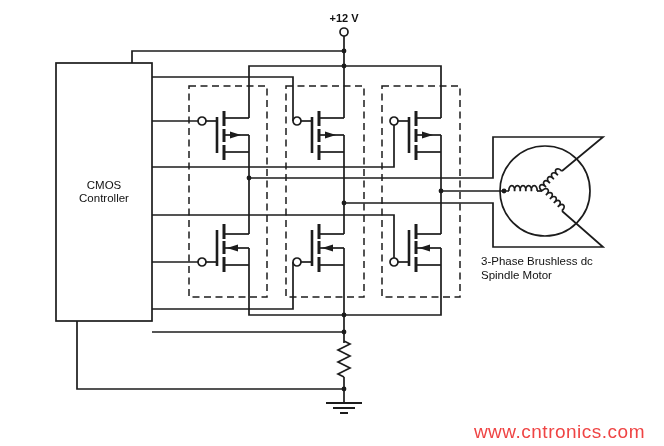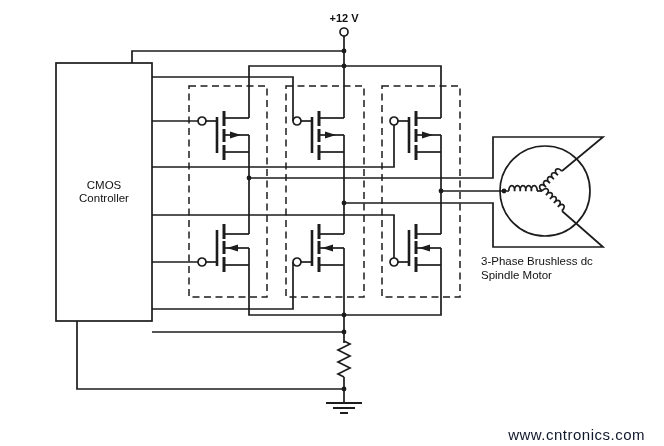--- a/index.html
+++ b/index.html
@@ -10,23 +10,23 @@
     font-family:"Liberation Sans", sans-serif;
     overflow:hidden;
   }
   svg{position:absolute;left:0;top:0;}
   .lbl{fill:#111111;font-family:"Liberation Sans",sans-serif;}
   .lbl-supply{font-size:11px;font-weight:700;}
   .lbl-block{font-size:11.5px;font-weight:400;}
   .watermark{
     position:absolute;
     right:19px;bottom:3px;
-    font-size:15px;
+    font-size:19px;
     letter-spacing:0.5px;
-    color:#0f172a;
+    color:#ef4444;
     font-family:"Liberation Sans",sans-serif;
     user-select:none;
   }
 </style>
 </head>
 <body>
 
 <div class="canvas">
 <svg width="664" height="446" viewBox="0 0 664 446">
 

